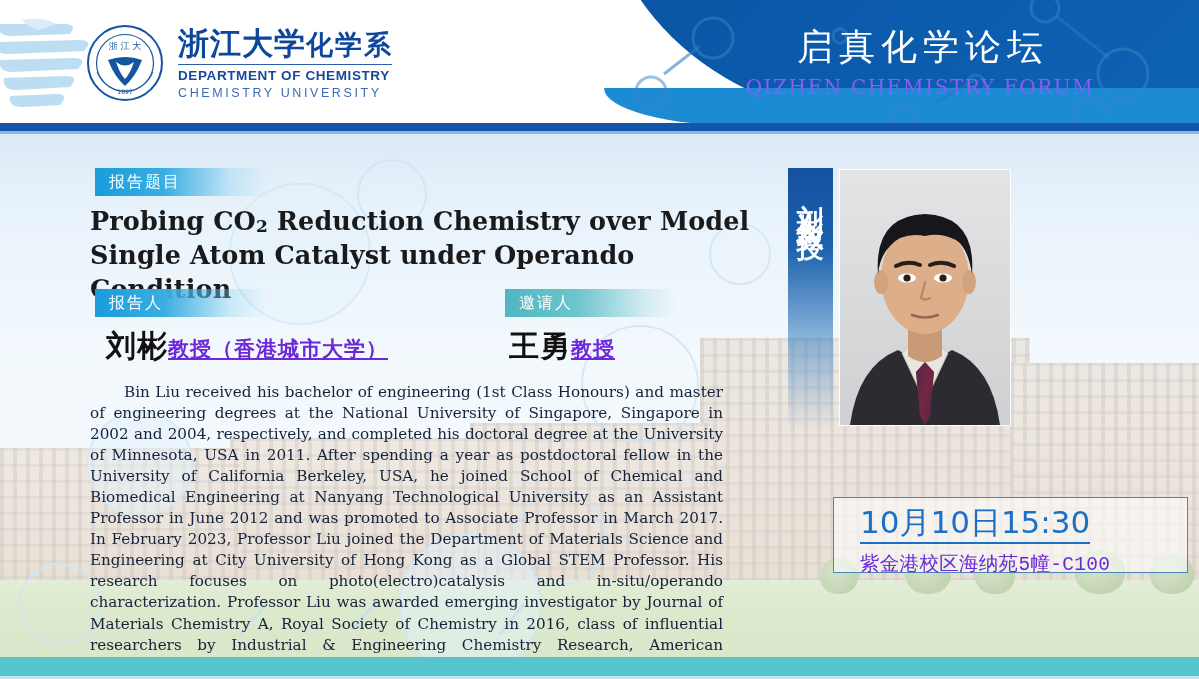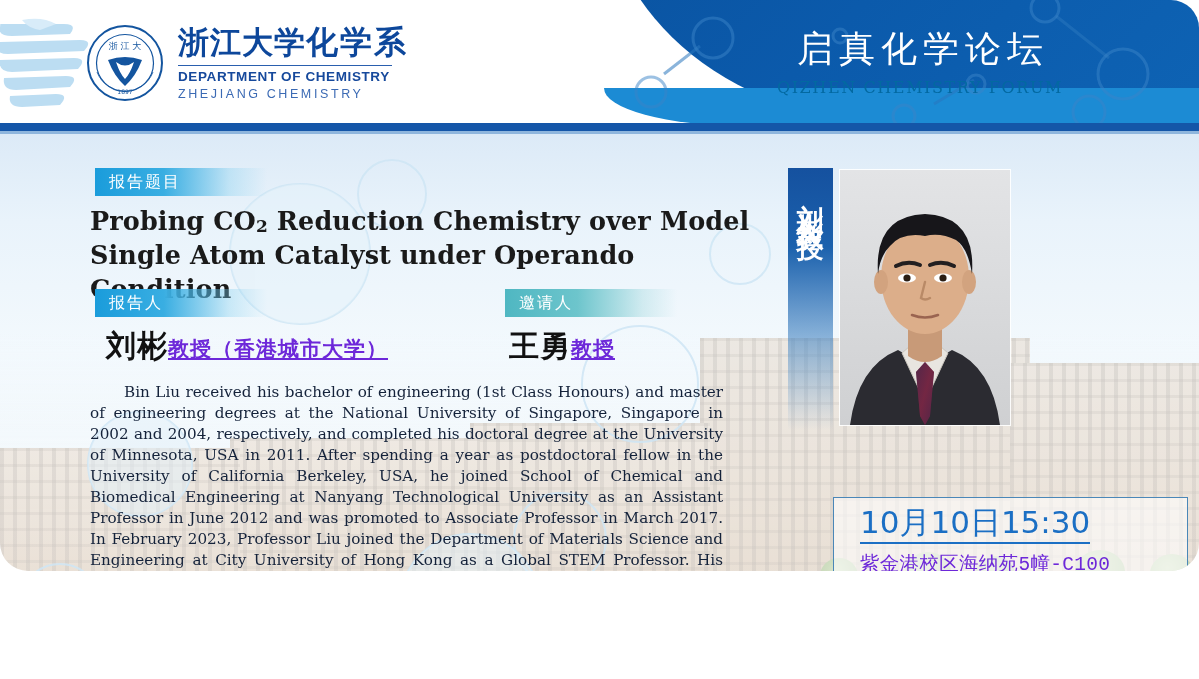--- a/index.html
+++ b/index.html
@@ -1,56 +1,55 @@
 <!DOCTYPE html>
 <html><head>
 <meta charset="utf-8">
 <style>
   html,body{margin:0;padding:0;background:#fff;}
   body{width:1199px;height:679px;font-family:"Liberation Sans","DejaVu Sans",sans-serif;}
 
   #poster{
-    position:relative;width:1199px;height:571px;overflow:hidden;
+    position:relative;width:1199px;height:679px;overflow:hidden;
     background:#ffffff;
-    border-radius:28px;
   }
 
   
   .header{position:absolute;left:0;top:0;width:1199px;height:131px;overflow:hidden;background:#ffffff;}
 
   
   .wing{position:absolute;left:-6px;top:6px;width:110px;height:118px;overflow:hidden;}
   .wing svg{display:block;}
 
   
   .logo-wrap{position:absolute;left:86px;top:24px;display:flex;align-items:center;gap:14px;}
   .seal{width:78px;height:78px;position:relative;}
   .seal svg{display:block;}
   .logo-text{padding-top:2px;}
   .logo-cn{font-family:"DejaVu Serif","Liberation Serif",serif;font-size:31px;font-weight:bold;color:#0d479b;letter-spacing:1px;line-height:1.05;white-space:nowrap;}
-  .logo-cn .dept{font-size:32px;letter-spacing:2px;}
+  .logo-cn .dept{font-size:27px;letter-spacing:2px;}
   .logo-rule{height:1px;background:#2a5fae;margin:5px 0 3px 0;width:214px;}
   .logo-en1{font-size:13.5px;font-weight:bold;color:#16499c;letter-spacing:.6px;line-height:1.25;white-space:nowrap;}
   .logo-en2{font-size:12.5px;font-weight:normal;color:#3b6ab4;letter-spacing:2.6px;line-height:1.3;white-space:nowrap;}
 
   
   .hdr-blue{
     position:absolute;left:604px;top:-118px;width:600px;height:243px;
     background:linear-gradient(135deg,#0a529f 0%,#0b5aab 45%,#0e63b4 100%);
     border-bottom-left-radius:300px 240px;
   }
   .hdr-blue-light{
     position:absolute;left:604px;top:88px;width:600px;height:38px;
     background:#1c8bd4;border-bottom-left-radius:140px 38px;
   }
   .mol{position:absolute;left:604px;top:0;width:600px;height:126px;overflow:hidden;}
   .forum-title{position:absolute;left:640px;top:0;width:560px;height:126px;
     display:flex;flex-direction:column;align-items:center;justify-content:center;}
   .forum-cn{font-family:Liberation Serif, serif;font-size:36px;color:#ffffff;letter-spacing:6px;line-height:1.15;text-indent:6px;}
-  .forum-en{font-family:"DejaVu Serif","Liberation Serif",serif;font-size:16px;color:#0369a1;letter-spacing:1.6px;margin-top:7px;}
+  .forum-en{font-family:"DejaVu Serif","Liberation Serif",serif;font-size:20px;color:#8b5cf6;letter-spacing:1.6px;margin-top:7px;}
 
   
   .hdr-band{position:absolute;left:0;top:123px;width:1199px;height:8px;background:#1456a8;}
   .hdr-band-sh{position:absolute;left:0;top:131px;width:1199px;height:3px;background:#8fb6dd;}
 
   
   .body-bg{position:absolute;left:0;top:134px;width:1199px;height:545px;
     background:linear-gradient(180deg,#dceaf7 0%,#e9f3fb 16%,#f3f9fd 40%,#fbfdfe 70%,#ffffff 100%);}
 
   
@@ -161,21 +160,21 @@
           <path d="M30 38 Q39 45 48 38 Q44 50 39 55 Q34 50 30 38 Z" fill="#ffffff"></path>
           <text x="39" y="25" text-anchor="middle" font-family="DejaVu Serif, serif" font-size="9" fill="#14559f">浙 江 大</text>
           <text x="39" y="70" text-anchor="middle" font-family="DejaVu Sans, sans-serif" font-size="6" fill="#14559f">1897</text>
           <path d="M11 48 A30 30 0 0 0 67 48" fill="none" stroke="#14559f" stroke-width="0.8"></path>
         </svg>
       </div>
       <div class="logo-text">
         <div class="logo-cn"><span>浙江大学</span><span class="dept">化学系</span></div>
         <div class="logo-rule"></div>
         <div class="logo-en1">DEPARTMENT OF CHEMISTRY</div>
-        <div class="logo-en2">ZHEJIANG CHEMISTRY</div>
+        <div class="logo-en2">CHEMISTRY UNIVERSITY</div>
       </div>
     </div>
 
     <div class="hdr-blue"></div>
     <div class="hdr-blue-light"></div>
 
     <div class="mol">
       <svg width="600" height="126" viewBox="0 0 600 126">
         <g stroke="#2a76bd" stroke-width="3" fill="none" opacity=".55">
           <line x1="452" y1="16" x2="505" y2="58"></line>

